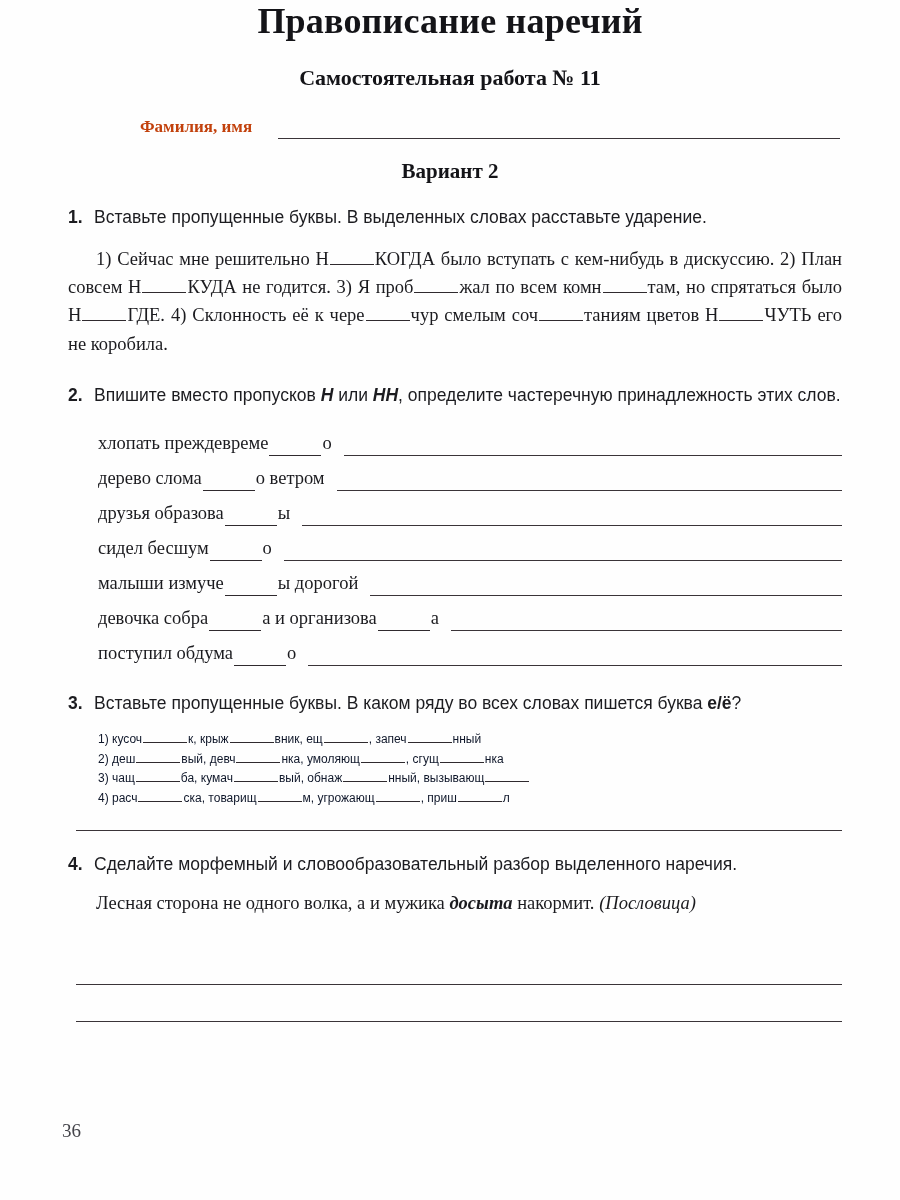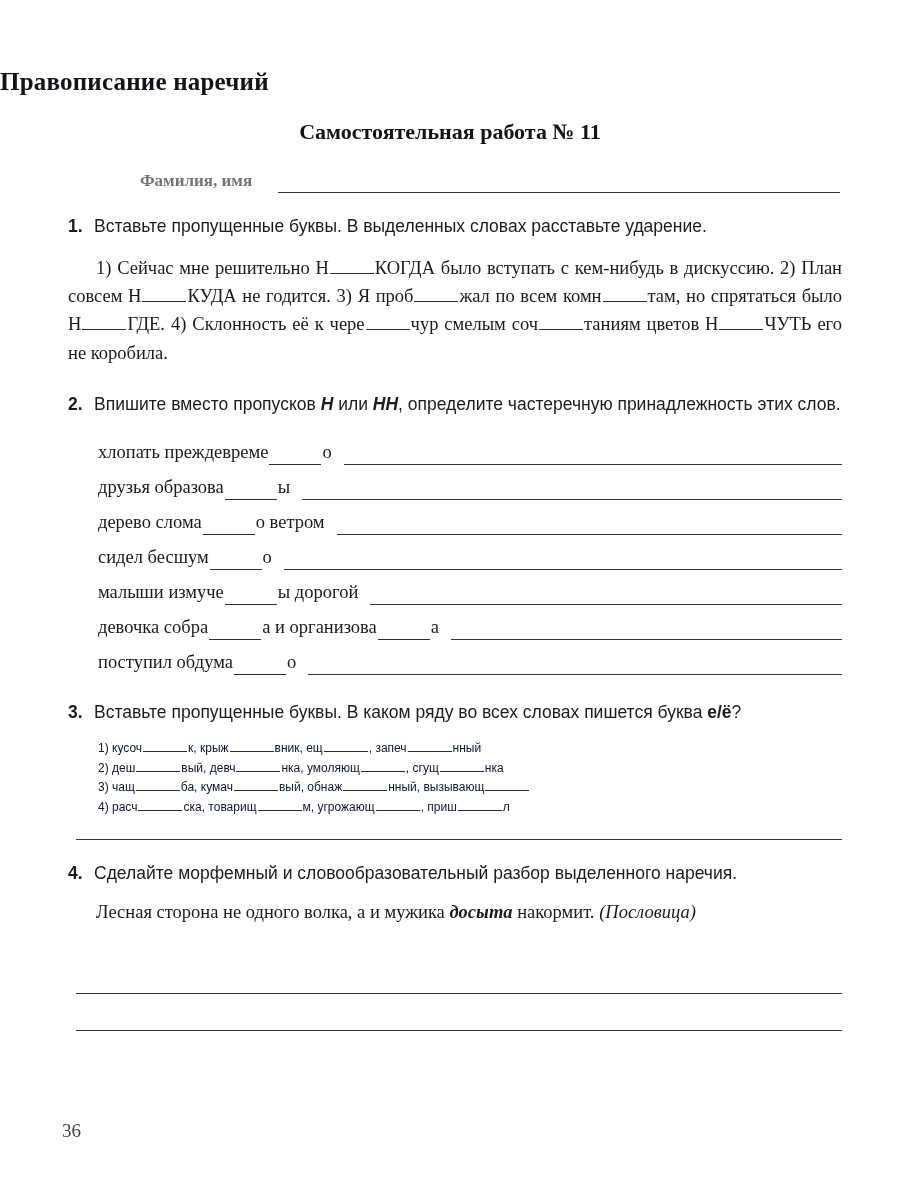--- a/index.html
+++ b/index.html
@@ -19,27 +19,26 @@
   .page {
     position: relative;
     width: 900px;
     height: 1200px;
     box-sizing: border-box;
     padding: 0;
   }
 
   
   .doc-title {
-    text-align: left;
-    font-family: "Liberation Serif", serif;
-    font-weight: bold;
-    font-size: 25px;
+    text-align: center;
+    font-family: "Liberation Serif", serif;
+    font-weight: bold;
+    font-size: 36px;
     letter-spacing: 0.2px;
     margin: 0;
-    padding-top: 68px;
     color: #141418;
   }
   .doc-subtitle {
     text-align: center;
     font-family: "Liberation Serif", serif;
     font-weight: bold;
     font-size: 22px;
     margin: 4px;
     padding-top: 19px;
     color: #141418;
@@ -49,21 +48,21 @@
   .name-row {
     display: flex;
     align-items: flex-end;
     margin: 26px 60px 0 140px;
   }
   .name-label {
     font-family: "Liberation Serif", serif;
     font-weight: bold;
     font-size: 17px;
     white-space: nowrap;
-    color: #737373;
+    color: #c2410c;
     padding-bottom: 2px;
   }
   .name-rule {
     flex: 1 1 auto;
     border-bottom: 1.6px solid #3a3438;
     margin-left: 26px;
     height: 15px;
   }
 
   .variant {
@@ -204,20 +203,21 @@
 <div class="page">
 
   <h1 class="doc-title">Правописание наречий</h1>
   <h2 class="doc-subtitle">Самостоятельная работа № 11</h2>
 
   <div class="name-row">
     <span class="name-label">Фамилия, имя</span>
     <span class="name-rule"></span>
   </div>
 
+  <div class="variant">Вариант 2</div>
 
   <div class="task" style="margin-top:22px;">
     <div class="task-head">
       <span class="task-num">1.</span>
       <span class="task-instr">Вставьте пропущенные буквы. В выделенных словах расставьте ударение.</span>
     </div>
   </div>
 
   <div class="t1-body"><span>1) Сейчас мне решительно Н</span><span class="gap g-md"></span><span>КОГДА было вступать с кем-нибудь в дискуссию. 2) План совсем Н</span><span class="gap g-md"></span><span>КУДА не годится. 3) Я проб</span><span class="gap g-md"></span><span>жал по всем комн</span><span class="gap g-md"></span><span>там, но спрятаться было Н</span><span class="gap g-md"></span><span>ГДЕ. 4) Склонность её к чере</span><span class="gap g-md"></span><span>чур смелым соч</span><span class="gap g-md"></span><span>таниям цветов Н</span><span class="gap g-md"></span><span>ЧУТЬ его не коробила.</span></div>
 
@@ -231,30 +231,30 @@
   <div class="t2-list">
 
     <div class="t2-row">
       <span class="txt">хлопать преждевреме</span>
         <span class="gap g-lg"></span>
         <span class="txt">о</span>
       <span class="t2-fill"></span>
     </div>
 
     <div class="t2-row">
+      <span class="txt">дерево слома</span>
+        <span class="gap g-lg"></span>
+        <span class="txt">о ветром</span>
+      <span class="t2-fill"></span>
+    </div>
+
+    <div class="t2-row">
       <span class="txt">друзья образова</span>
         <span class="gap g-lg"></span>
         <span class="txt">ы</span>
-      <span class="t2-fill"></span>
-    </div>
-
-    <div class="t2-row">
-      <span class="txt">дерево слома</span>
-        <span class="gap g-lg"></span>
-        <span class="txt">о ветром</span>
       <span class="t2-fill"></span>
     </div>
 
     <div class="t2-row">
       <span class="txt">сидел бесшум</span>
         <span class="gap g-lg"></span>
         <span class="txt">о</span>
       <span class="t2-fill"></span>
     </div>
 

